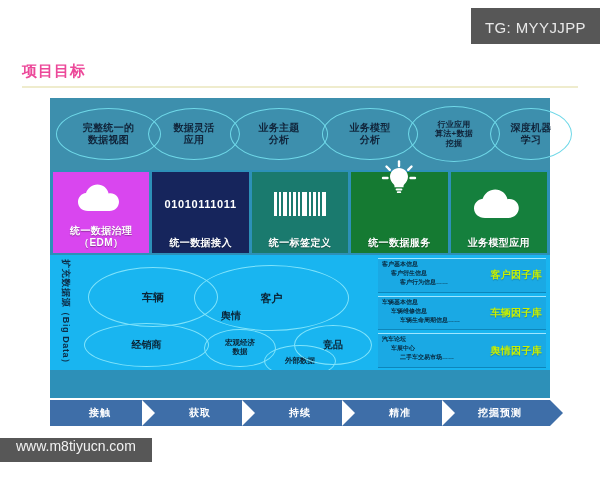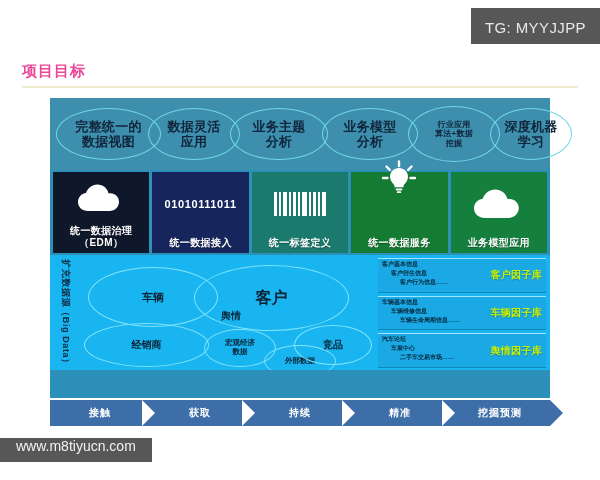--- a/index.html
+++ b/index.html
@@ -41,21 +41,21 @@
     position:relative;width:500px;height:72px;
     background:#3d8fad;
   }
   .ell{
     position:absolute;top:10px;
     border:1.4px solid #6fd8e8;
     border-radius:50%;
     color:#10243a;font-weight:bold;
     display:flex;align-items:center;justify-content:center;
     text-align:center;line-height:1.18;
-    font-size:13px;letter-spacing:.3px;
+    font-size:10px;letter-spacing:.3px;
     box-sizing:border-box;
   }
   .ell-0{left:6px;  width:105px;height:52px;}
   .ell-1{left:98px; width:92px; height:52px;}
   .ell-2{left:180px;width:98px; height:52px;}
   .ell-3{left:272px;width:96px; height:52px;}
   .ell-4{left:358px;width:92px; height:56px;top:8px;font-size:8px;}
   .ell-5{left:440px;width:82px; height:52px;}
 
   
@@ -107,21 +107,21 @@
     letter-spacing:.6px;
   }
   .venn{position:absolute;left:26px;top:0;width:300px;height:115px;}
   .vcirc{
     position:absolute;border:1.3px solid #7fe3fb;border-radius:50%;
     display:flex;align-items:center;justify-content:center;
     text-align:center;color:#0a2436;font-weight:bold;
     box-sizing:border-box;line-height:1.15;
   }
   .v-vehicle {left:12px; top:12px; width:130px;height:60px;font-size:11px;}
-  .v-customer{left:118px;top:10px; width:155px;height:66px;font-size:16px;}
+  .v-customer{left:118px;top:10px; width:155px;height:66px;font-size:11px;}
   .v-dealer  {left:8px;  top:68px; width:125px;height:44px;font-size:10px;}
   .v-macro   {left:128px;top:74px; width:72px; height:38px;font-size:7.5px;}
   .v-ext     {left:188px;top:90px; width:72px; height:32px;font-size:7.5px;}
   .v-comp    {left:218px;top:70px; width:78px; height:40px;font-size:10px;}
   .v-opinion{
     position:absolute;left:120px;top:54px;width:70px;
     text-align:center;color:#0a2436;font-weight:bold;font-size:10px;
   }
 
   
@@ -209,21 +209,21 @@
     <div class="ell ell-4">
         <span>行业应用<br>算法+数据<br>挖掘</span>
       </div>
     <div class="ell ell-5">
         <span>深度机器<br>学习</span>
       </div>
   </div>
 
   <div class="cards">
 
-    <div class="card" style="background: #0f172a;">
+    <div class="card" style="background: #d946ef;">
       <div class="card-icon">
         <svg width="54" height="30" viewBox="0 0 54 30" aria-hidden="true">
           <path fill="#ffffff" d="M14 28c-6 0-10-4-10-9 0-4.6 3.4-8.3 8-8.9C13.6 5.1 18 1.5 23.4 1.5c5.6 0 10.2 3.9 11.2 9.1.6-.2 1.3-.3 2-.3 4.6 0 8.4 3.8 8.4 8.4 0 5-4 9.3-9.6 9.3H14z"></path>
         </svg>
       </div>
       <div class="card-label">统一数据治理<br>（EDM）</div>
     </div>
 
     <div class="card" style="background: rgb(22, 37, 92);">
       <div class="card-icon">

